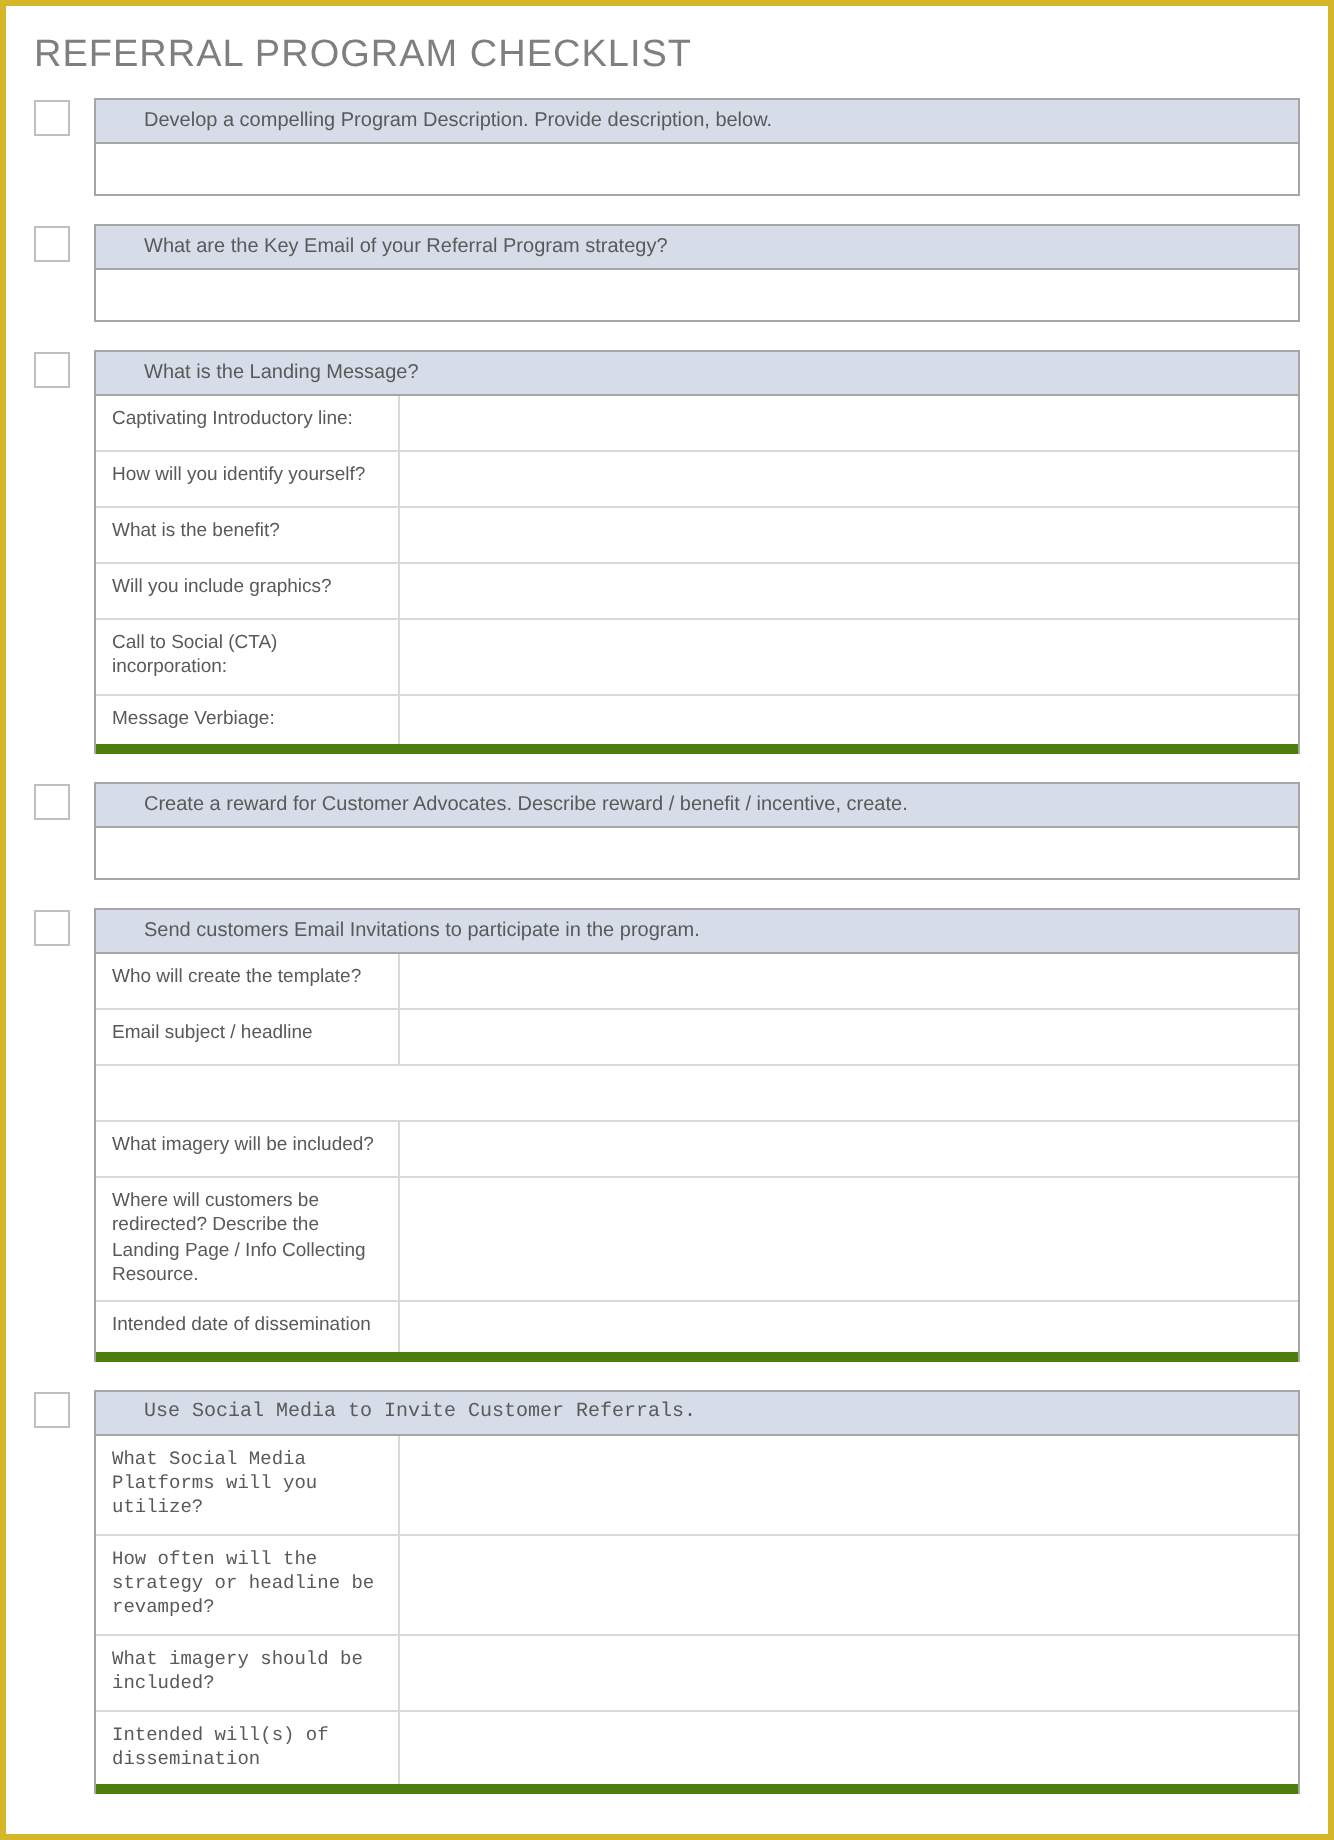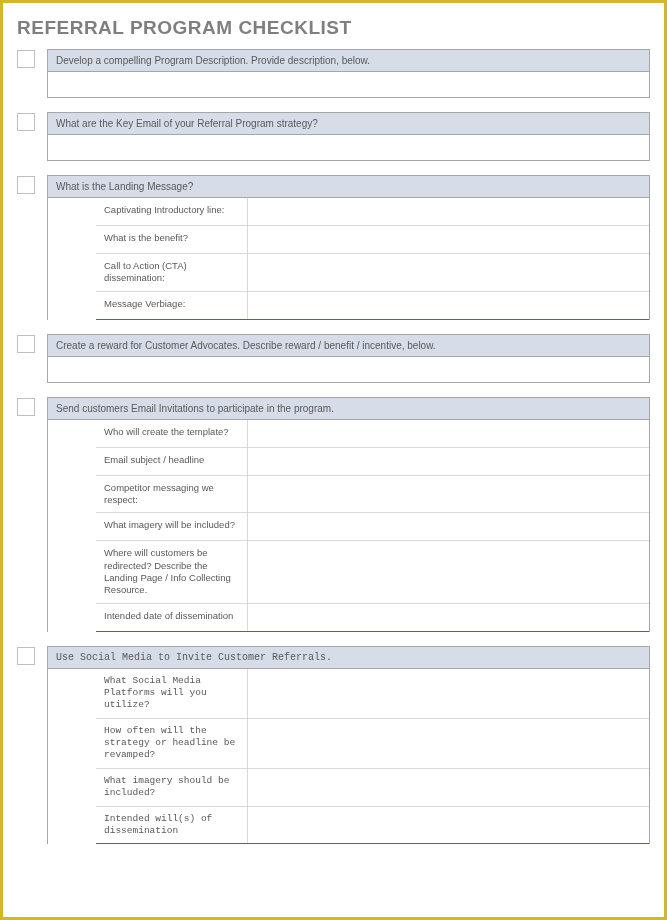--- a/index.html
+++ b/index.html
@@ -8,64 +8,63 @@
   background: #fff;
   width: 667px;
   height: 920px;
   border: 3px solid #d4b628;
   padding: 14px 14px 0 14px;
   font-size: 10.5px;
   color: #595959;
 }
 .title {
   font-size: 19px;
-  font-weight: bold;
+  font-weight: normal;
   letter-spacing: 0.5px;
   color: #7f7f7f;
   margin-bottom: 10px;
 }
 .section { margin-bottom: 14px; }
 .section-head { display: flex; align-items: flex-start; }
 .checkbox {
   width: 18px;
   height: 18px;
   border: 1.5px solid #bfbfbf;
   background: #fff;
   flex-shrink: 0;
   margin-right: 12px;
   margin-top: 1px;
 }
 .header-bar {
   flex: 1;
   background: #d6dde8;
   border: 1px solid #a6a6a6;
-  padding: 5px 8px;
+  padding: 5px 24px;
   font-size: 10px;
   color: #595959;
 }
 .blank-row {
   margin-left: 30px;
   border-left: 1px solid #a6a6a6;
   border-right: 1px solid #a6a6a6;
   border-bottom: 1px solid #a6a6a6;
   height: 26px;
   background: #fff;
 }
 .rows {
   margin-left: 30px;
   border-left: 1px solid #a6a6a6;
   border-right: 1px solid #a6a6a6;
 }
 .row {
   display: flex;
   border-bottom: 1px solid #d9d9d9;
   min-height: 28px;
-  margin-left: 48px;
 }
-.rows .row:last-child { border-bottom: 1px solid #4d7c0f; }
+.rows .row:last-child { border-bottom: 5px solid #4d7c0f; }
 .row-label {
   width: 152px;
   padding: 6px 8px;
   font-size: 9.5px;
   color: #595959;
   border-right: 1px solid #d9d9d9;
   line-height: 1.3;
 }
 .row-val { flex: 1; }
 </style>
@@ -94,58 +93,65 @@
   <div class="section-head">
     <div class="checkbox"></div>
     <div class="header-bar">What is the Landing Message?</div>
   </div>
   <div class="rows">
     <div class="row">
         <div class="row-label">Captivating Introductory line:</div>
         <div class="row-val"></div>
       </div>
     <div class="row">
+        <div class="row-label">How will you identify yourself?</div>
+        <div class="row-val"></div>
+      </div>
+    <div class="row">
         <div class="row-label">What is the benefit?</div>
         <div class="row-val"></div>
       </div>
     <div class="row">
-        <div class="row-label">Call to Action (CTA) dissemination:</div>
+        <div class="row-label">Will you include graphics?</div>
+        <div class="row-val"></div>
+      </div>
+    <div class="row">
+        <div class="row-label">Call to Social (CTA) incorporation:</div>
         <div class="row-val"></div>
       </div>
     <div class="row">
         <div class="row-label">Message Verbiage:</div>
         <div class="row-val"></div>
       </div>
   </div>
 </div>
 
 <div class="section">
   <div class="section-head">
     <div class="checkbox"></div>
-    <div class="header-bar">Create a reward for Customer Advocates.  Describe reward / benefit / incentive, below.</div>
+    <div class="header-bar">Create a reward for Customer Advocates.  Describe reward / benefit / incentive, create.</div>
   </div>
   <div class="blank-row"></div>
 </div>
 
 <div class="section">
   <div class="section-head">
     <div class="checkbox"></div>
     <div class="header-bar">Send customers Email Invitations to participate in the program.</div>
   </div>
   <div class="rows">
     <div class="row">
         <div class="row-label">Who will create the template?</div>
         <div class="row-val"></div>
       </div>
     <div class="row">
         <div class="row-label">Email subject / headline</div>
         <div class="row-val"></div>
       </div>
     <div class="row">
-        <div class="row-label">Competitor messaging we respect:</div>
         <div class="row-val"></div>
       </div>
     <div class="row">
         <div class="row-label">What imagery will be included?</div>
         <div class="row-val"></div>
       </div>
     <div class="row">
         <div class="row-label">Where will customers be redirected? Describe the Landing Page / Info Collecting Resource.</div>
         <div class="row-val"></div>
       </div>

